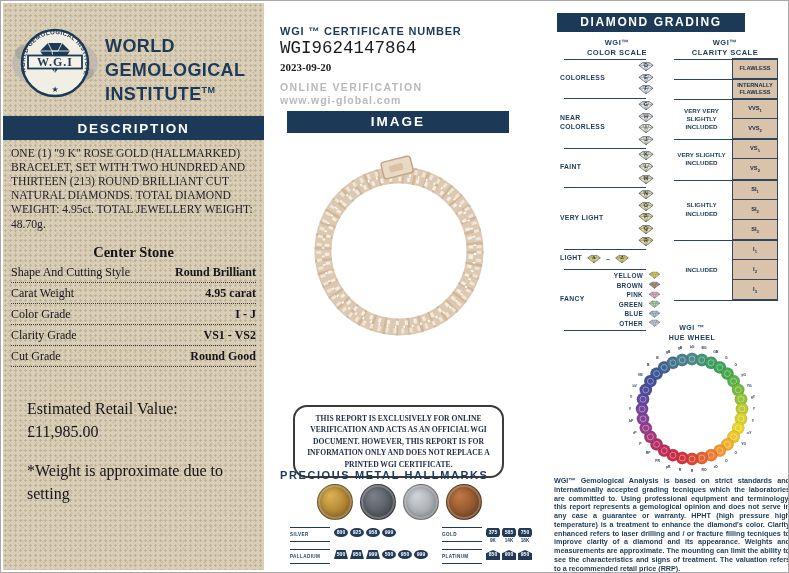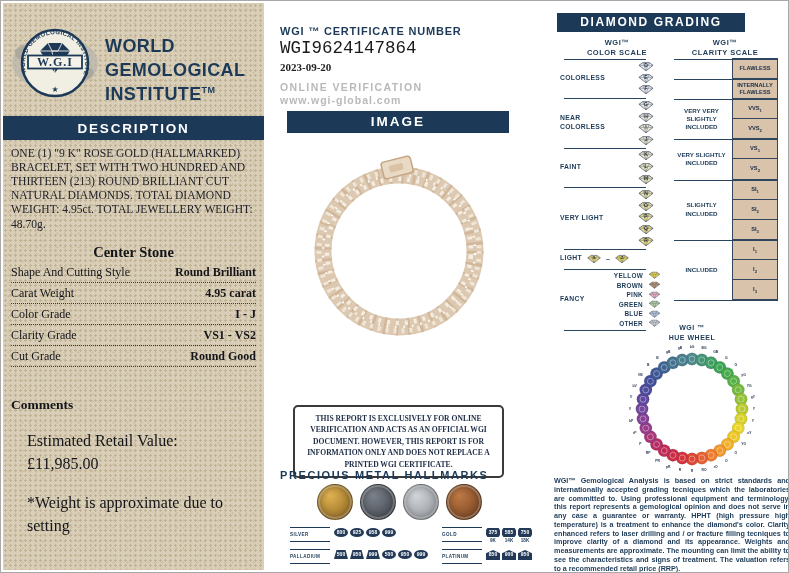--- a/index.html
+++ b/index.html
@@ -32,21 +32,21 @@
   .col-mid .abs{position:absolute;left:0;width:100%;text-align:left;padding-left:16px;}
   .cert-label{top:24px;color:#1c3a57;font-weight:bold;font-size:11px;letter-spacing:.8px;}
   .cert-number{top:37px;font-family:Liberation Mono, monospace;font-size:17.5px;color:#1a1a1a;}
   .cert-date{top:60px;font-family:"Liberation Serif",serif;font-weight:bold;font-size:11px;color:#222;}
   .online{top:80px;color:#b9b9b9;font-weight:bold;font-size:10.5px;letter-spacing:1.4px;}
   .website{top:93px;color:#b9b9b9;font-weight:bold;font-size:10.5px;letter-spacing:1px;}
   .image-bar{position:absolute;top:110px;left:23px;right:25px;height:22px;background:#1c3a57;
     color:#fff;font-weight:bold;font-size:13.5px;letter-spacing:2px;text-align:center;line-height:22px;}
   .bracelet-wrap{position:absolute;top:136px;left:30px;width:210px;height:218px;}
   .disclaimer{position:absolute;top:404px;left:29px;right:30px;border:2px solid #3a3a3a;
-    border-radius:5px;padding:6px 9px;background:#fff;font-family:"Liberation Serif",serif;
+    border-radius:14px;padding:6px 9px;background:#fff;font-family:"Liberation Serif",serif;
     font-weight:bold;font-size:7.6px;line-height:1.5;text-align:center;color:#1c2b44;}
   .hallmarks-header{top:468px;color:#1c3a57;font-weight:bold;font-size:11px;letter-spacing:1.6px;}
   .medallions{position:absolute;top:483px;left:0;width:100%;display:flex;justify-content:center;gap:7px;}
   .coin{width:34px;height:34px;border-radius:50%;border:1px solid rgba(0,0,0,.35);
     box-shadow:inset 0 0 0 2px rgba(255,255,255,.25),inset 0 0 9px rgba(0,0,0,.4);}
   .hallmark-table{position:absolute;top:526px;left:26px;right:2px;display:flex;gap:14px;}
   .hm-col{flex:1;}
   .hm-row{display:flex;align-items:flex-start;margin-bottom:7px;}
   .hm-metal{width:40px;min-width:40px;font-size:4.6px;font-weight:bold;color:#1c3a57;
     border-top:1px solid #1c3a57;border-bottom:1px solid #1c3a57;padding:4px 0;letter-spacing:.4px;}
@@ -146,21 +146,20 @@
      <span class="cs-label">Clarity Grade</span>
      <span class="cs-value">VS1 - VS2</span>
           </div>
           <div class="cs-row">
      <span class="cs-label">Cut Grade</span>
      <span class="cs-value">Round Good</span>
           </div>
         </div>
     </div>
     <div class="comments">
-      <h4 class="cm-title">Comments</h4>
       <p class="cm-line">Estimated Retail Value: £11,985.00</p>
       <p class="cm-line">*Weight is approximate due to setting</p>
     </div>
   </div>
 
   <div class="col-mid">
     <div class="abs cert-label">WGI ™ CERTIFICATE NUMBER</div>
     <div class="abs cert-number">WGI9624147864</div>
     <div class="abs cert-date">2023-09-20</div>
     <div class="abs website">www.wgi-global.com</div>

